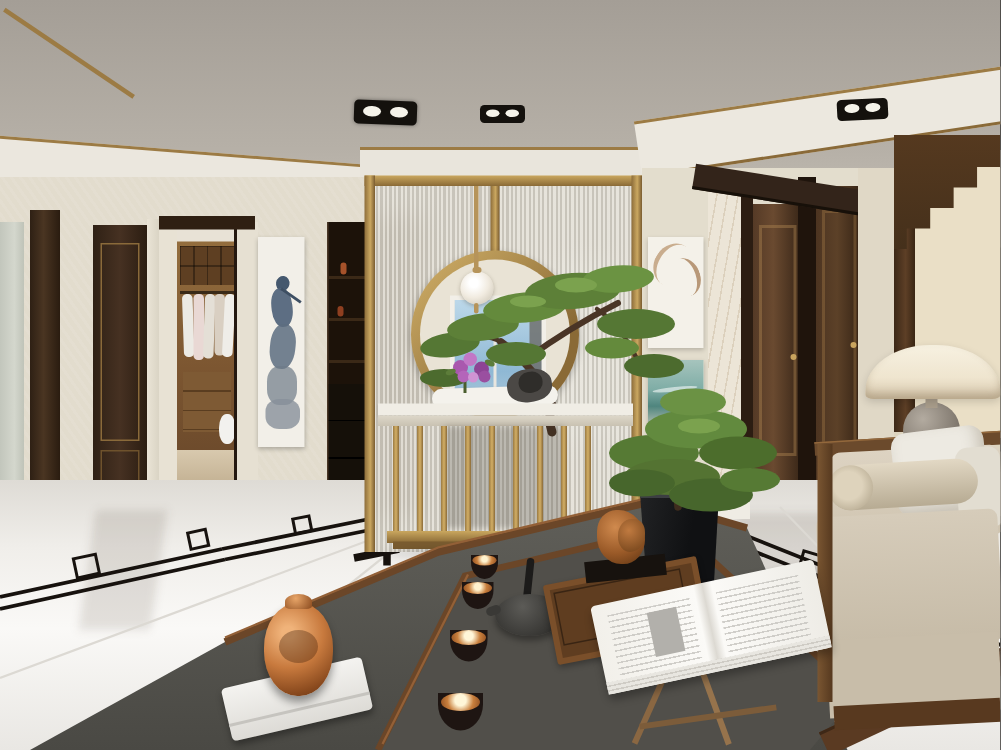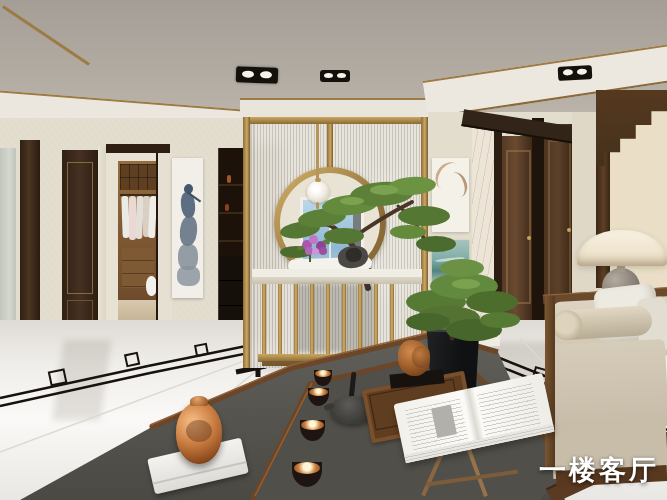--- a/index.html
+++ b/index.html
@@ -322,15 +322,14 @@
   <div class="a" style="left:432px;top:444px;width:4px;height:54px;background:#8a6742;transform:rotate(24deg);"></div>
   <div class="a" style="left:474px;top:440px;width:4px;height:58px;background:#96734c;transform:rotate(-20deg);"></div>
   <div class="a" style="left:426px;top:476px;width:92px;height:4px;background:#7c5c3a;transform:rotate(-8deg);"></div>
   <div class="a" style="left:398px;top:388px;width:152px;height:60px;background:linear-gradient(90deg,#f2f0ea 0%,#fbfaf7 46%,#dcd9d2 50%,#fbfaf7 54%,#eeece6 100%);border-radius:3px;transform:rotate(-12deg);box-shadow:0 4px 6px rgba(0,0,0,.3);">
     <div class="a" style="left:10px;top:8px;width:56px;height:42px;background:repeating-linear-gradient(180deg,#c6c4bf 0 1px,transparent 1px 4px);opacity:.8;"></div>
     <div class="a" style="left:84px;top:8px;width:56px;height:42px;background:repeating-linear-gradient(180deg,#c6c4bf 0 1px,transparent 1px 4px);opacity:.8;"></div>
     <div class="a" style="left:36px;top:12px;width:20px;height:30px;background:#b2b0ab;"></div>
     <div class="a" style="left:0;top:52px;width:152px;height:8px;background:repeating-linear-gradient(180deg,#e8e6e0 0 2px,#cfccc5 2px 3px);"></div>
   </div>
 
-  <div class="a wm" style="right:8px;bottom:12px;">一楼客厅</div>
 
 </div>
 
 </body></html>

